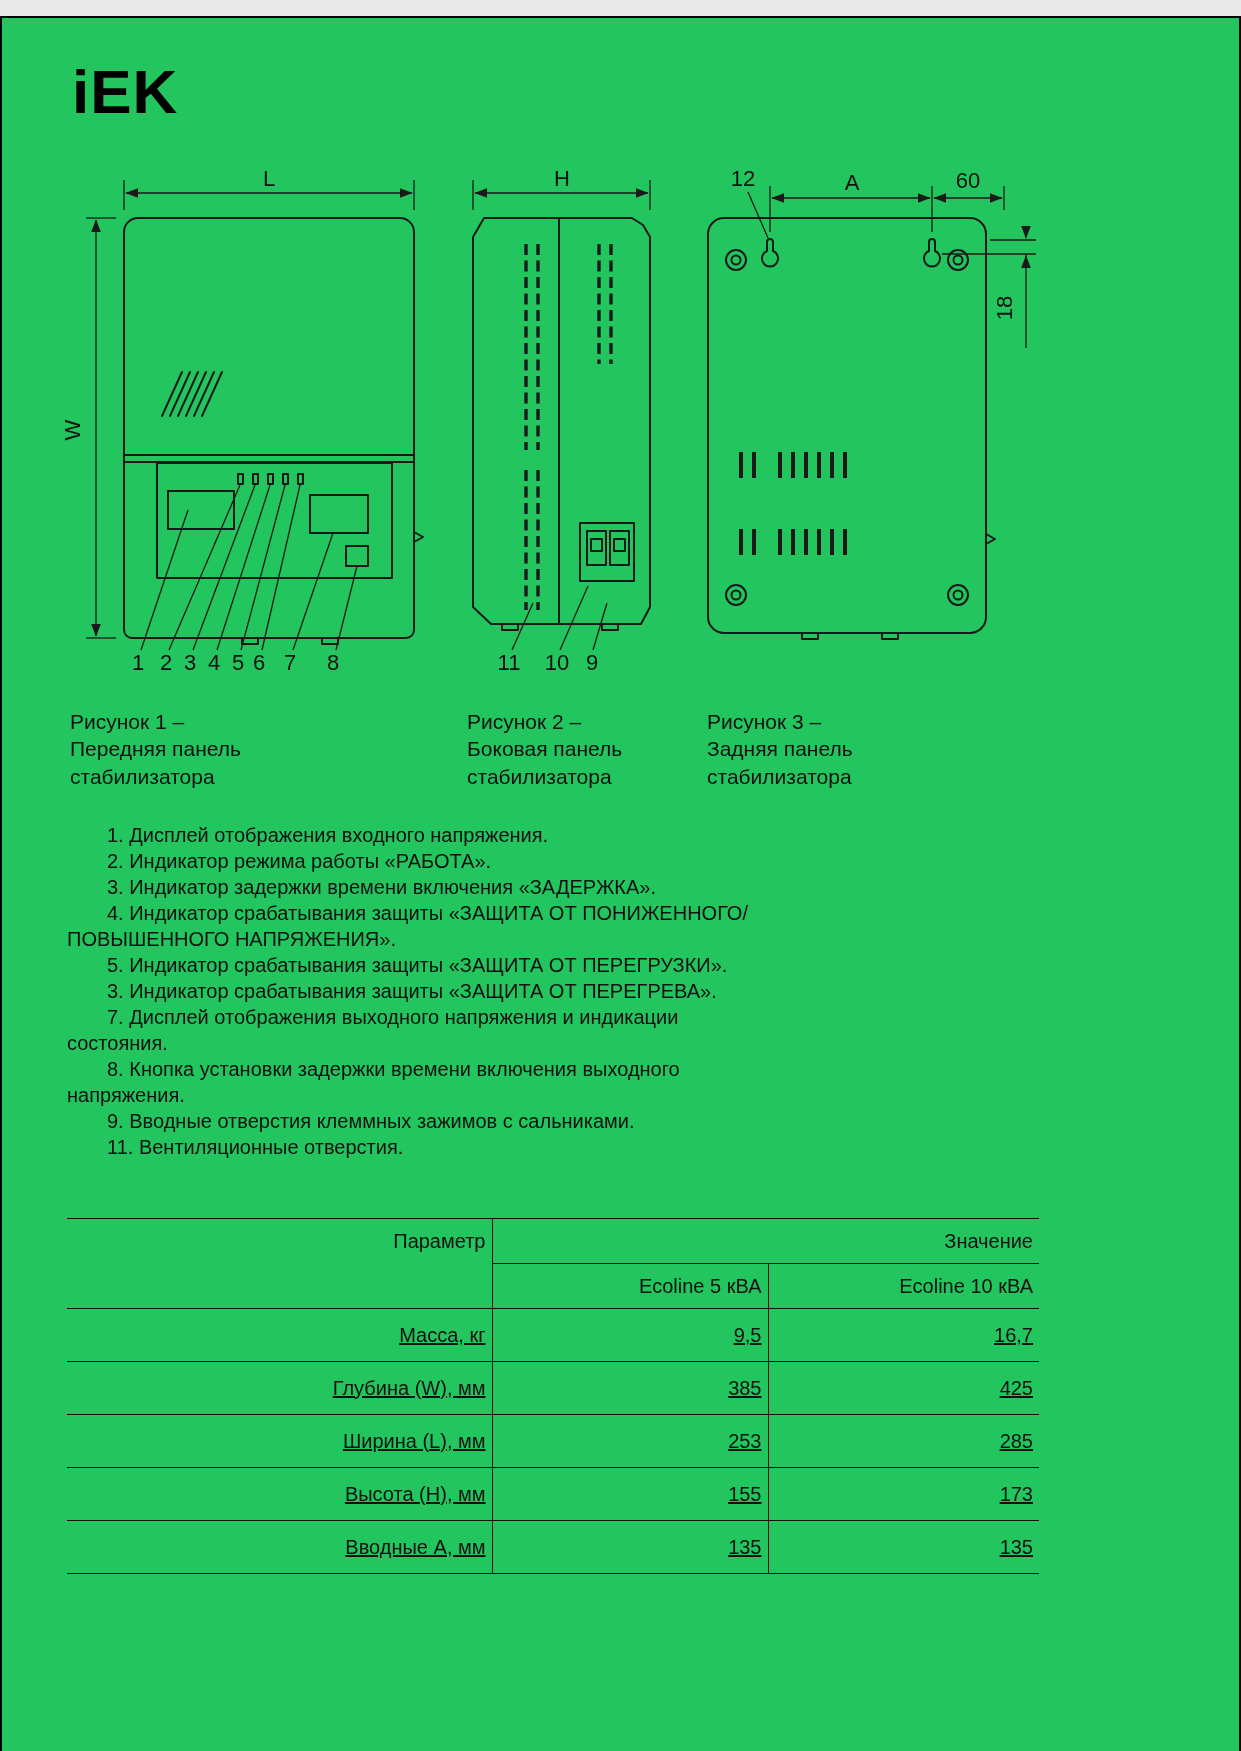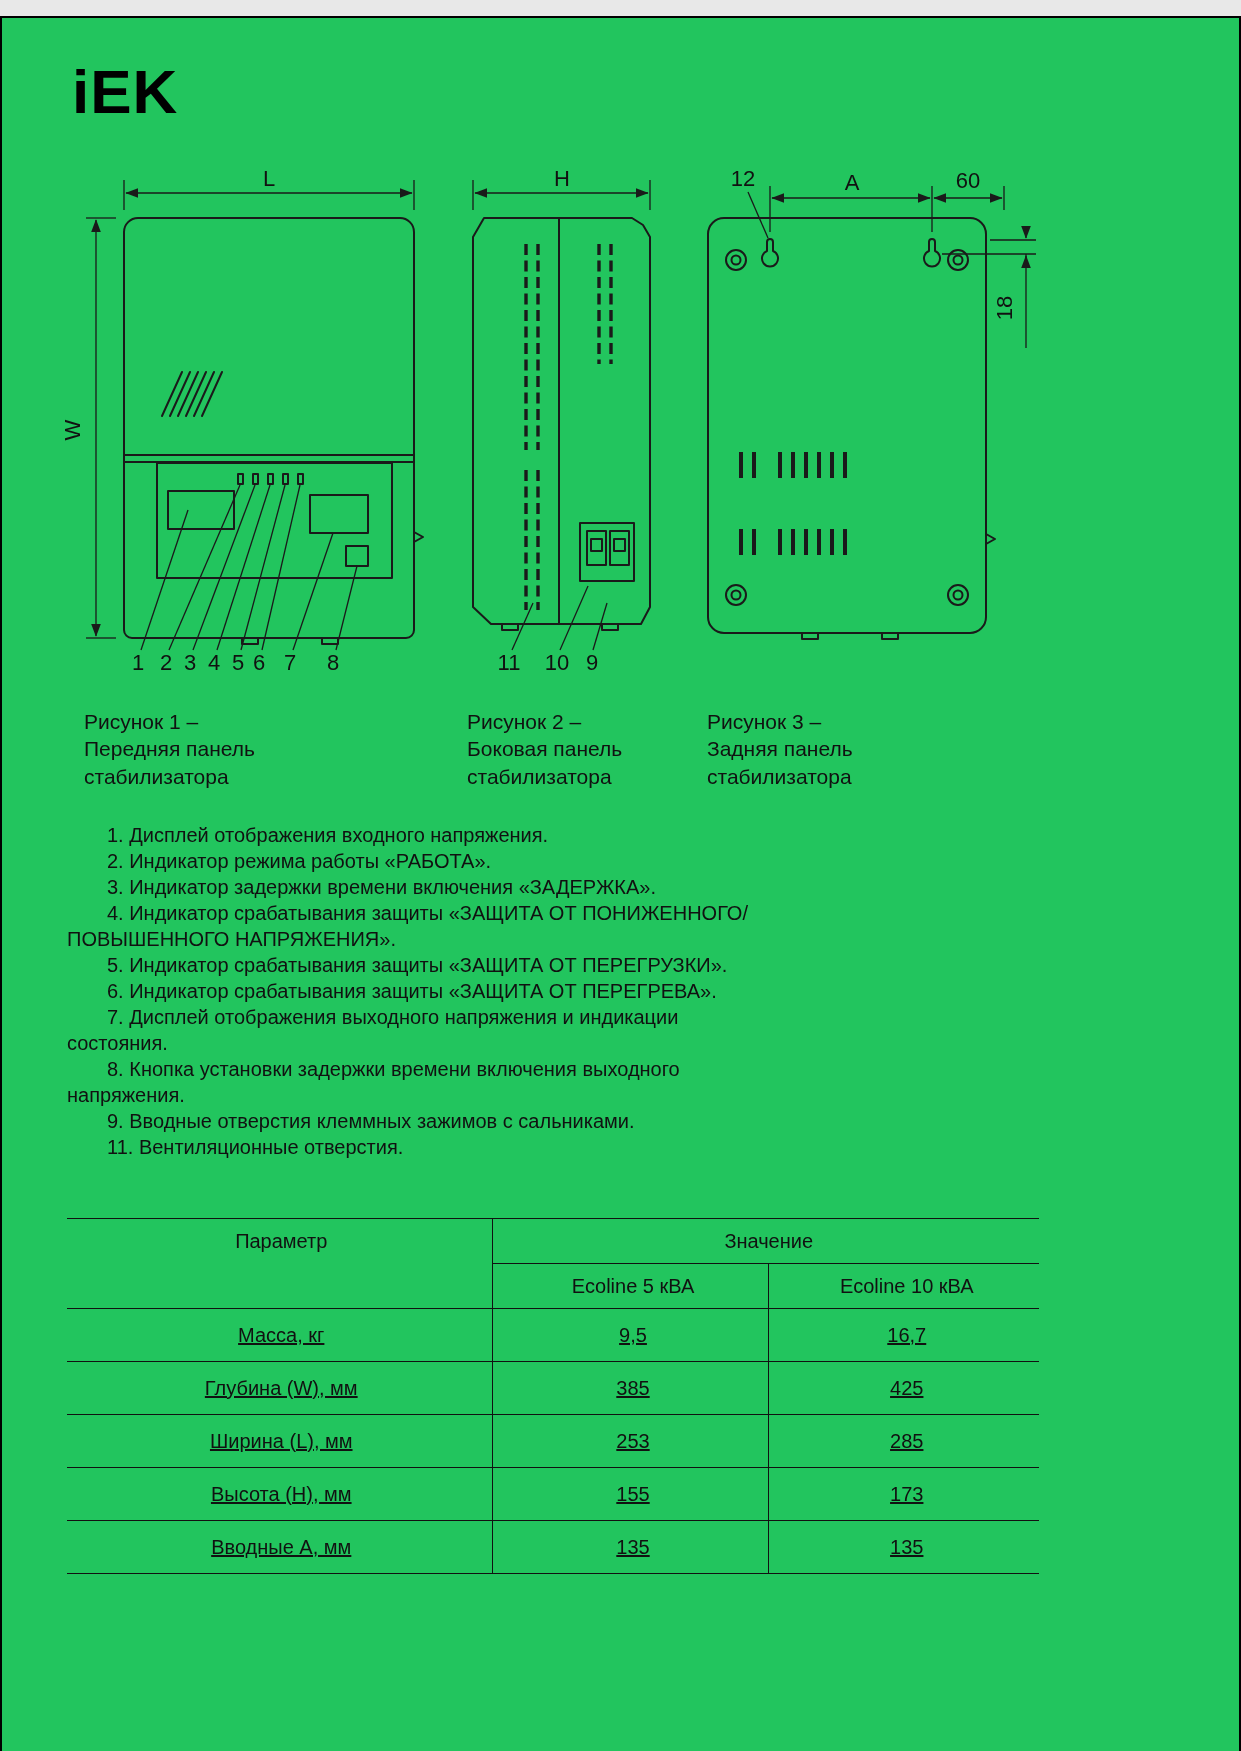--- a/index.html
+++ b/index.html
@@ -33,21 +33,21 @@
     position:absolute; left:65px; top:804px; width:706px;
     font-size:20px; line-height:26px; color:#111;
   }
   .parts-list p { margin:0; text-indent:40px; white-space:pre-line; }
   .spec-table {
     position:absolute; left:65px; top:1200px; width:972px;
     border-collapse:collapse; font-size:20px; color:#111;
     border-top:1.6px solid #111;
   }
   .spec-table th, .spec-table td {
-    font-weight:normal; text-align:center;
+    font-weight:normal; text-align:right;
     padding:0 6px 0 12px;
     border-bottom:1.6px solid #111;
   }
   .spec-table .h1 th { height:44px; }
   .spec-table .h2 th { height:44px; }
   .spec-table td { height:52px;text-decoration:underline; }
   .spec-table .vsep { border-right:1.6px solid #111; }
   .spec-table .param-h { vertical-align:top; padding-top:11px; padding-left:10px; }
   .spec-table .p { padding-left:10px; }
 </style>
@@ -197,38 +197,38 @@
       <line x1="1024" y1="96" x2="1024" y2="190"></line>
       <line x1="1024" y1="68" x2="1024" y2="80" marker-end="url(#ah)"></line>
       <line x1="1024" y1="110" x2="1024" y2="98" marker-end="url(#ah)"></line>
     </g>
     <text class="lbl" x="741" y="28" text-anchor="middle">12</text>
     <text class="lbl" x="850" y="32" text-anchor="middle">A</text>
     <text class="lbl" x="966" y="30" text-anchor="middle">60</text>
     <text class="lbl" text-anchor="middle" transform="translate(1010,150) rotate(-90)">18</text>
   </svg>
 
-  <div class="caption" style="left:82px">Рисунок 1 –
+  <div class="caption" style="left:68px">Рисунок 1 –
 Передняя панель
 стабилизатора</div>
   <div class="caption" style="left:465px">Рисунок 2 –
 Боковая панель
 стабилизатора</div>
   <div class="caption" style="left:705px">Рисунок 3 –
 Задняя панель
 стабилизатора</div>
 
   <div class="parts-list">
     <p>1. Дисплей отображения входного напряжения.</p>
     <p>2. Индикатор режима работы «РАБОТА».</p>
     <p>3. Индикатор задержки времени включения «ЗАДЕРЖКА».</p>
     <p>4. Индикатор срабатывания защиты «ЗАЩИТА ОТ ПОНИЖЕННОГО/
 ПОВЫШЕННОГО НАПРЯЖЕНИЯ».</p>
     <p>5. Индикатор срабатывания защиты «ЗАЩИТА ОТ ПЕРЕГРУЗКИ».</p>
-    <p>6. Индикатор срабатывания защиты «ЗАЩИТА ОТ ПЕРЕГРЕВА».</p>
+    <p>3. Индикатор срабатывания защиты «ЗАЩИТА ОТ ПЕРЕГРЕВА».</p>
     <p>7. Дисплей отображения выходного напряжения и индикации состояния.</p>
     <p>8. Кнопка установки задержки времени включения выходного
 напряжения.</p>
     <p>9. Вводные отверстия клеммных зажимов с сальниками.</p>
     <p>11. Вентиляционные отверстия.</p>
   </div>
 
   <table class="spec-table">
     <colgroup>
       <col style="width:425px">

